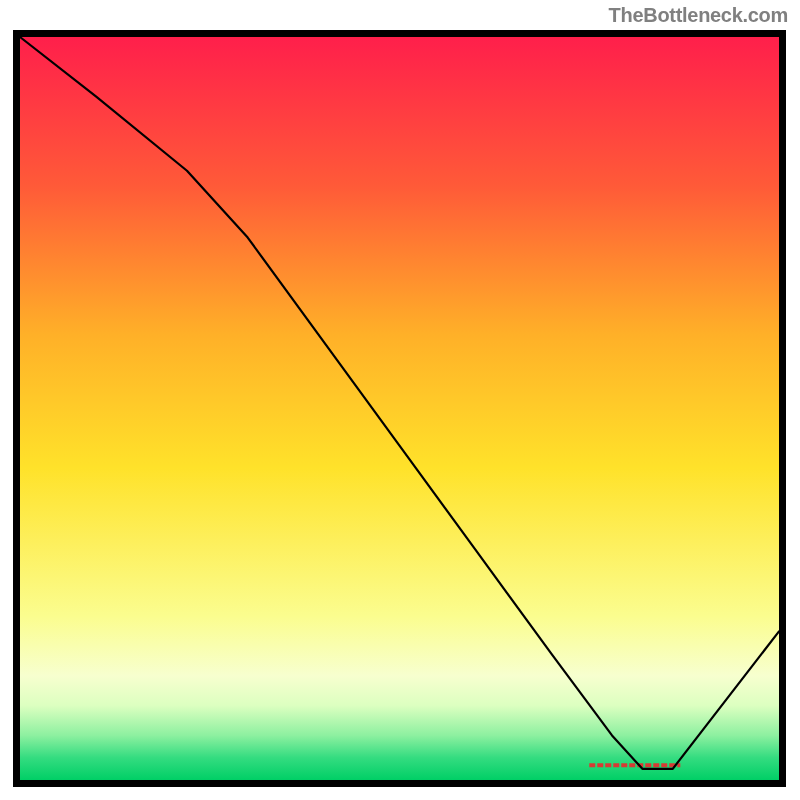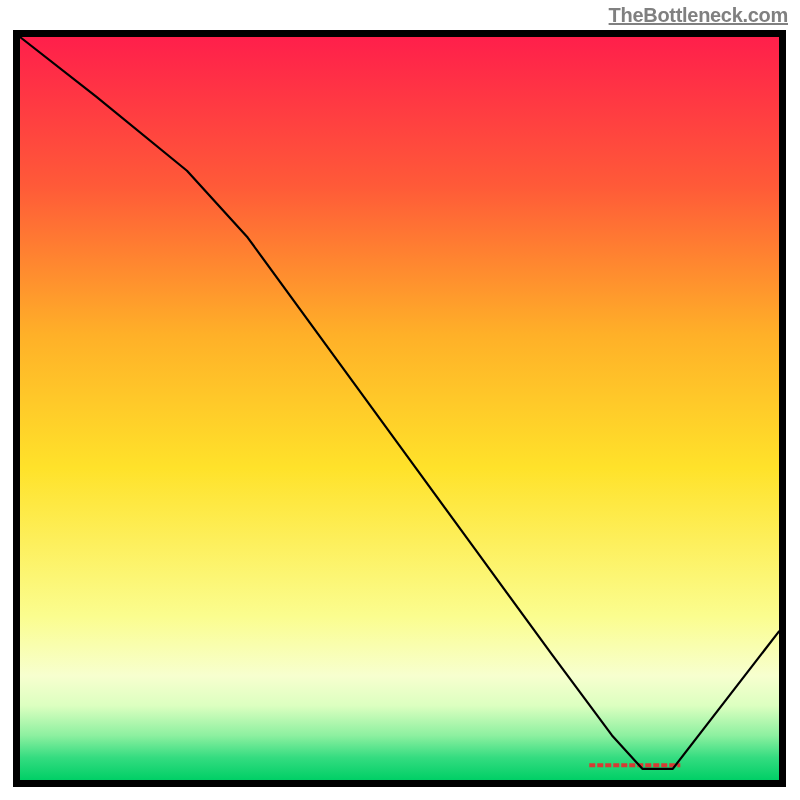--- a/index.html
+++ b/index.html
@@ -7,21 +7,20 @@
   .wrap { width: 800px; height: 800px; position: relative; }
   .attribution {
     position: absolute;
     top: 4px;
     right: 12px;
     font-family: Arial, Helvetica, sans-serif;
     font-size: 20px;
     font-weight: bold;
     color: #808080;
     letter-spacing: -0.3px;
-    text-decoration: underline;
   }
   .chart-box {
     position: absolute;
     left: 13px;
     top: 30px;
     width: 773px;
     height: 757px;
     background: #fff;
   }
   .chart-box svg { display: block; }

